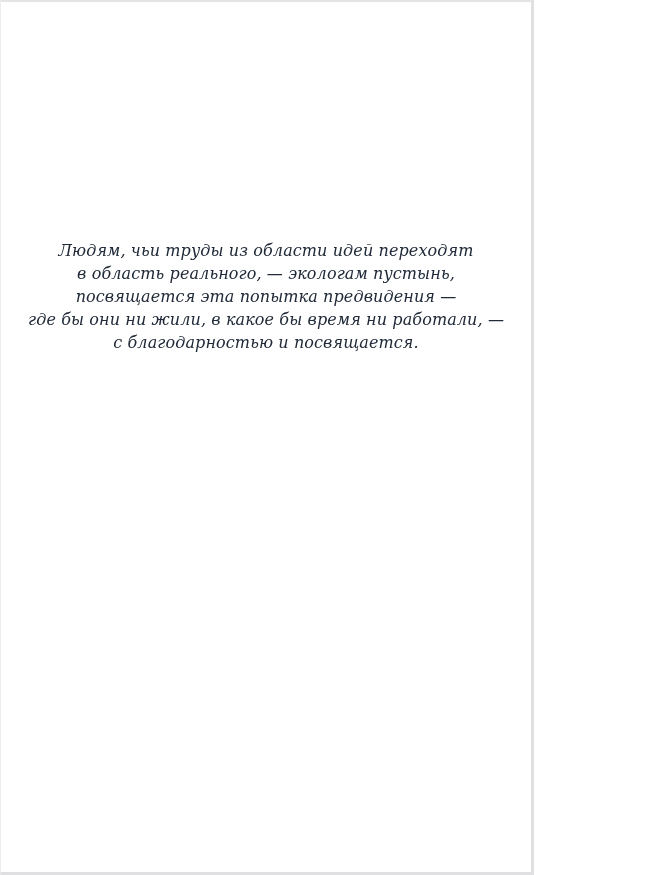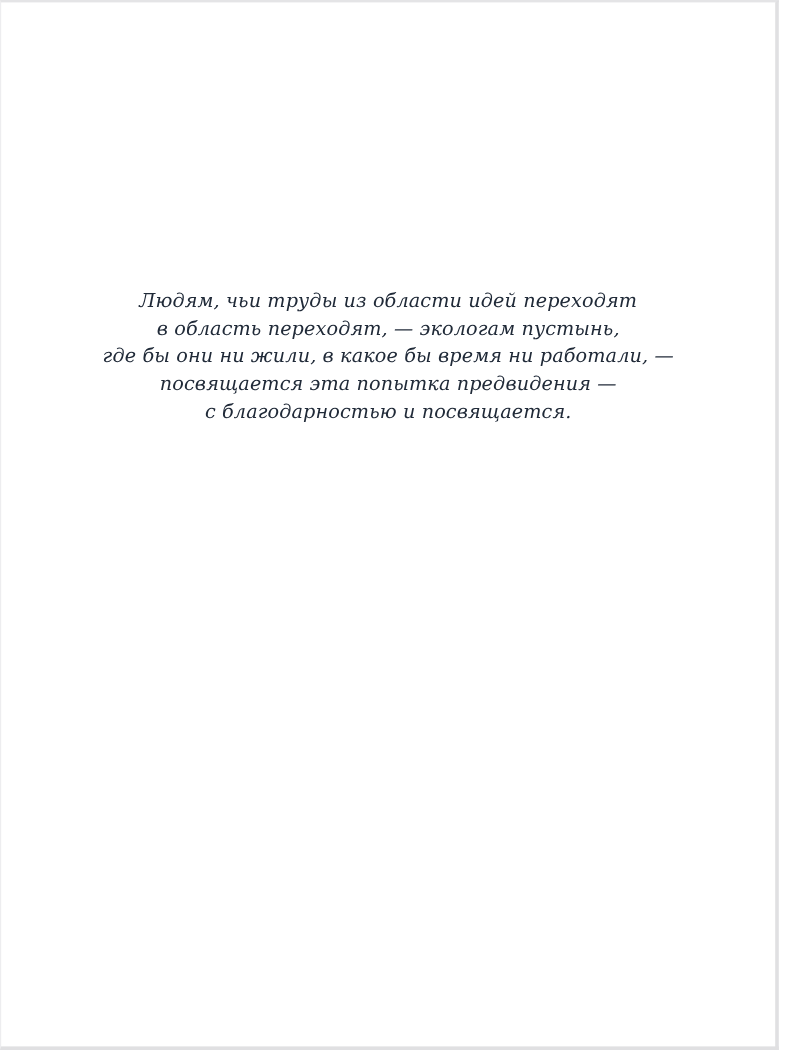--- a/index.html
+++ b/index.html
@@ -2,21 +2,21 @@
 <html><head>
 <meta charset="utf-8">
 <style>
   html, body {
     margin: 0;
     padding: 0;
     background: #ffffff;
   }
   .page {
     position: relative;
-    width: 649px;
+    width: 534px;
     height: 875px;
     box-sizing: border-box;
     background: #ffffff;
     border-top: 2px solid #e4e4e6;
     border-left: 1px solid #ededef;
     border-right: 3px solid #e0e0e2;
     border-bottom: 3px solid #e0e0e2;
     overflow: hidden;
   }
   .dedication {
@@ -35,18 +35,18 @@
   .dedication .line {
     white-space: nowrap;
   }
 </style>
 </head>
 <body>
 
 <div class="page">
   <div class="dedication">
     <div class="line">Людям, чьи труды из области идей переходят</div>
-    <div class="line">в область переходят, — экологам пустынь,</div>
+    <div class="line">в область реального, — экологам пустынь,</div>
+    <div class="line">посвящается эта попытка предвидения —</div>
     <div class="line">где бы они ни жили, в какое бы время ни работали, —</div>
-    <div class="line">посвящается эта попытка предвидения —</div>
     <div class="line">с благодарностью и посвящается.</div>
   </div>
 </div>
 
 </body></html>

